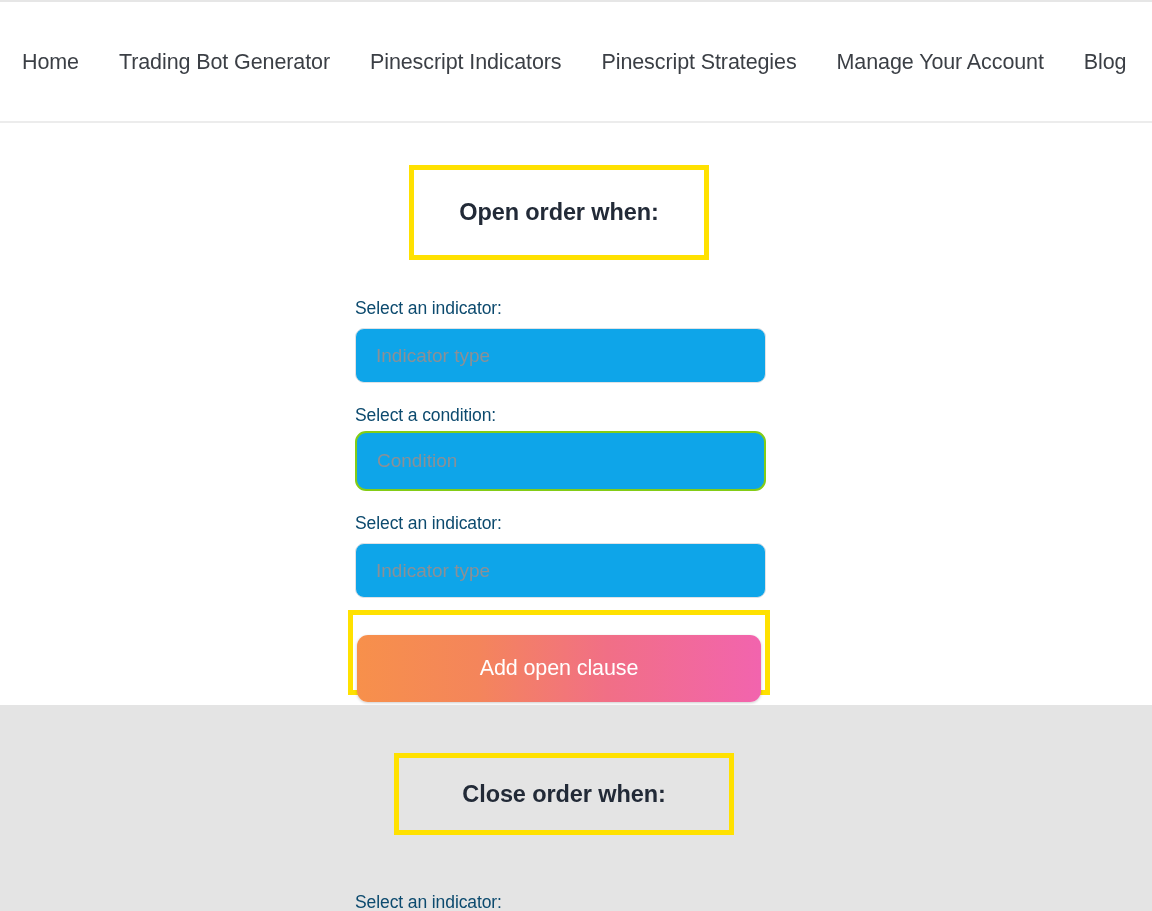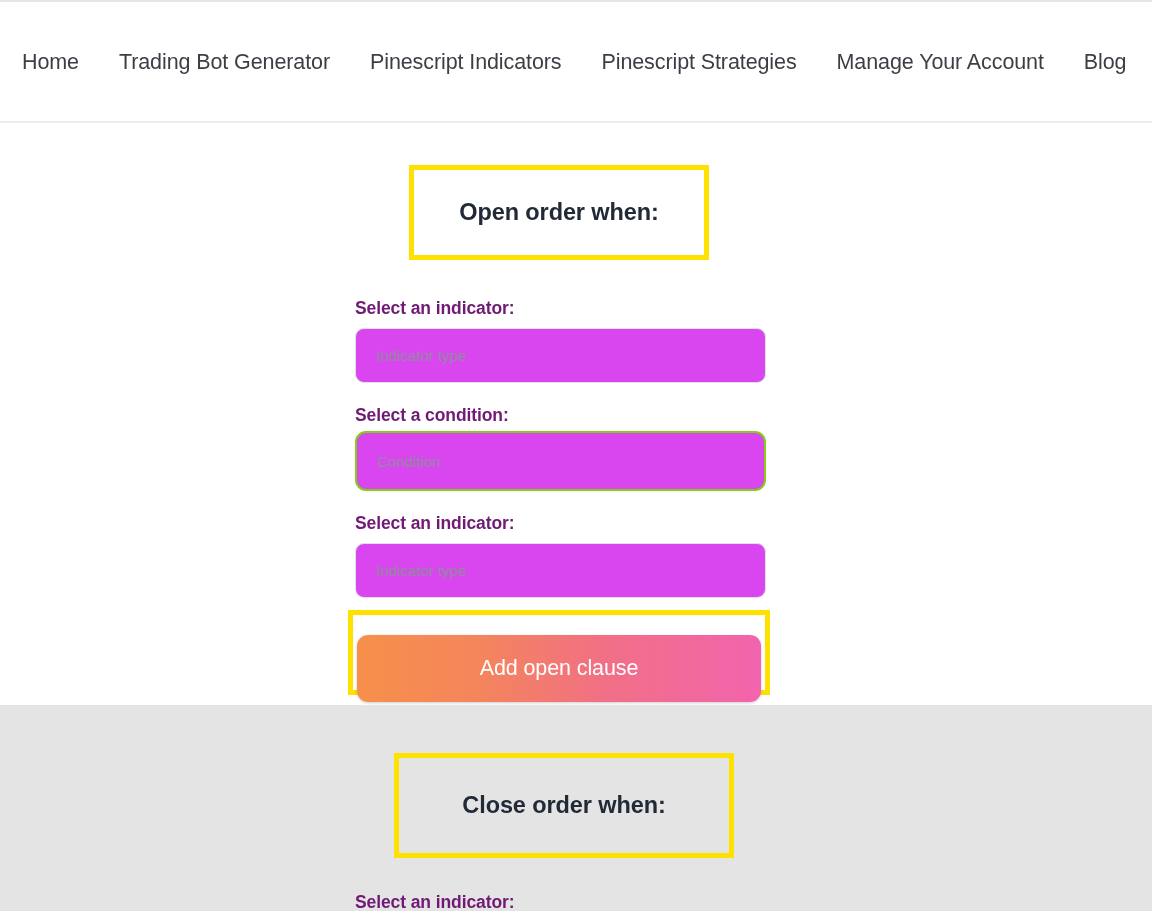--- a/index.html
+++ b/index.html
@@ -81,49 +81,49 @@
     display: flex;
     align-items: center;
     justify-content: center;
   }
   .heading-box.open-heading {
     left: 409px; top: 165px;
     width: 300px; height: 95px;
   }
   .heading-box.close-heading {
     left: 394px; top: 753px;
-    width: 340px; height: 105px;
+    width: 340px; height: 82px;
   }
   .heading-text {
     font-size: 23.5px;
     font-weight: 700;
     color: #222a37;
     letter-spacing: -0.1px;
     white-space: nowrap;
   }
 
   
   .field-label {
     position: absolute;
     font-size: 17.5px;
-    font-weight: 700;
-    color: #701a75;
+    font-weight: 400;
+    color: #0c4a6e;
     letter-spacing: -0.1px;
     white-space: nowrap;
   }
   .field-input {
     position: absolute;
     left: 355px;
     width: 411px;
     height: 55px;
     border: 1px solid #dfe2e6;
     border-radius: 9px;
-    background: #d946ef;
+    background: #0ea5e9;
     font-family: "Liberation Sans", sans-serif;
-    font-size: 15px;
+    font-size: 19px;
     color: #2b3340;
     padding: 0 20px;
     outline: none;
   }
   .field-input::placeholder { color: #8b9096; opacity: 1; }
   .field-input.focused {
     border: 2px solid #84cc16;
     height: 60px;
     border-radius: 11px;
   }

